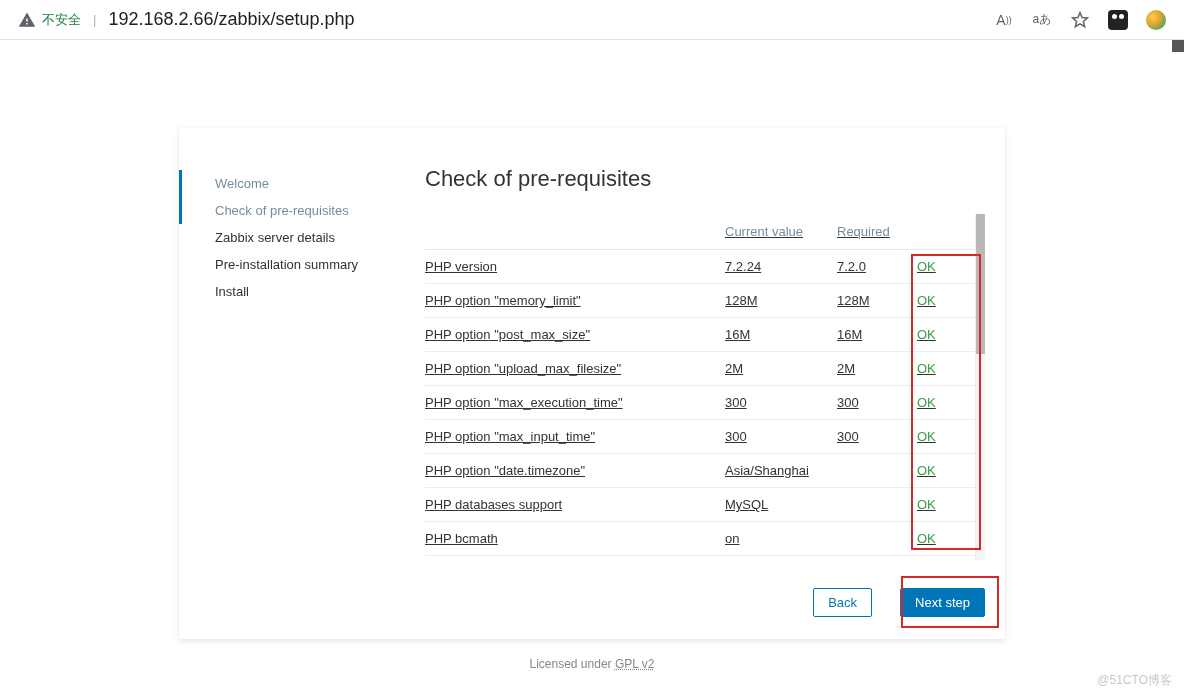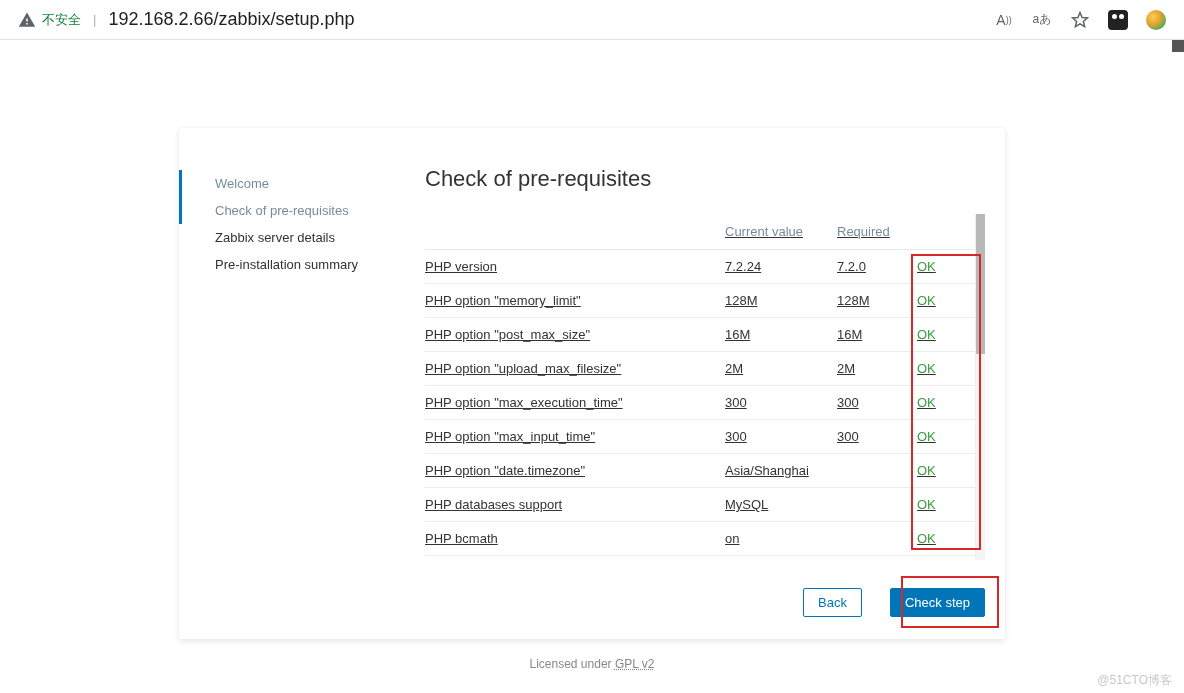--- a/index.html
+++ b/index.html
@@ -302,20 +302,21 @@
 <div class="page-bg">
   <div class="right-edge-scrollbar"></div>
   <div class="setup-card">
     <div class="card-inner">
       <div class="left-col">
         <ul class="steps" id="steps-list">
             <li class="done">Welcome</li>
             <li class="active">Check of pre-requisites</li>
             <li class="pending">Zabbix server details</li>
             <li class="pending">Pre-installation summary</li>
+            <li class="pending">Install</li>
           </ul>
       </div>
       <div class="right-col">
         <h1 class="page-title">Check of pre-requisites</h1>
         <div class="table-wrap">
           <div class="table-scroll">
             <table class="req">
               <thead>
                 <tr>
                   <th></th>
@@ -388,21 +389,21 @@
                 </tbody>
             </table>
           </div>
           <div class="inner-scrollbar-track">
             <div class="inner-scrollbar-thumb"></div>
           </div>
           <div class="highlight-ok"></div>
         </div>
         <div class="buttons-row">
           <button class="btn btn-back">Back</button>
-          <button class="btn btn-next">Check step</button>
+          <button class="btn btn-next">Next step</button>
           <div class="highlight-next"></div>
         </div>
       </div>
     </div>
   </div>
   <div class="footer-note">
     <span>Licensed under </span><a href="#">GPL v2</a>
   </div>
   <div class="watermark">@51CTO博客</div>
 </div>

